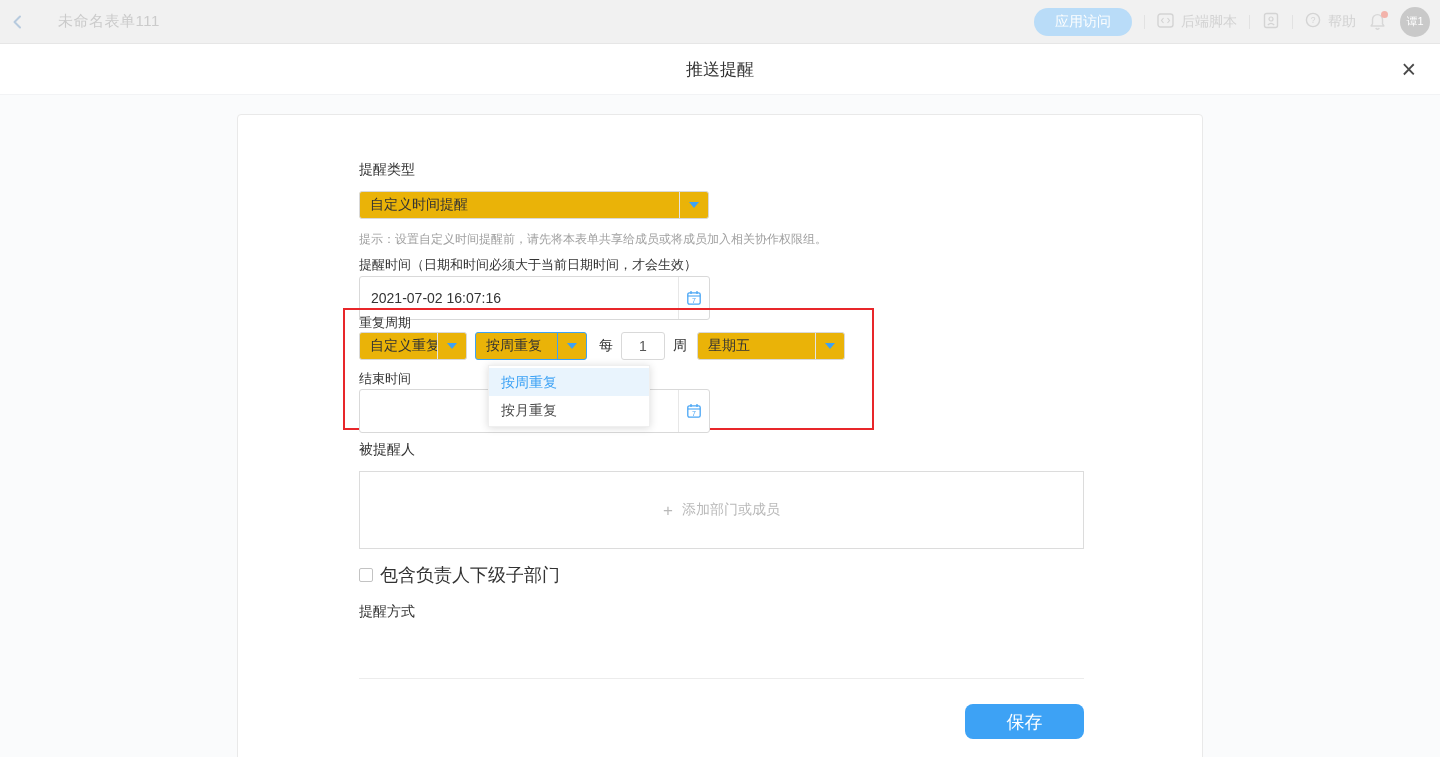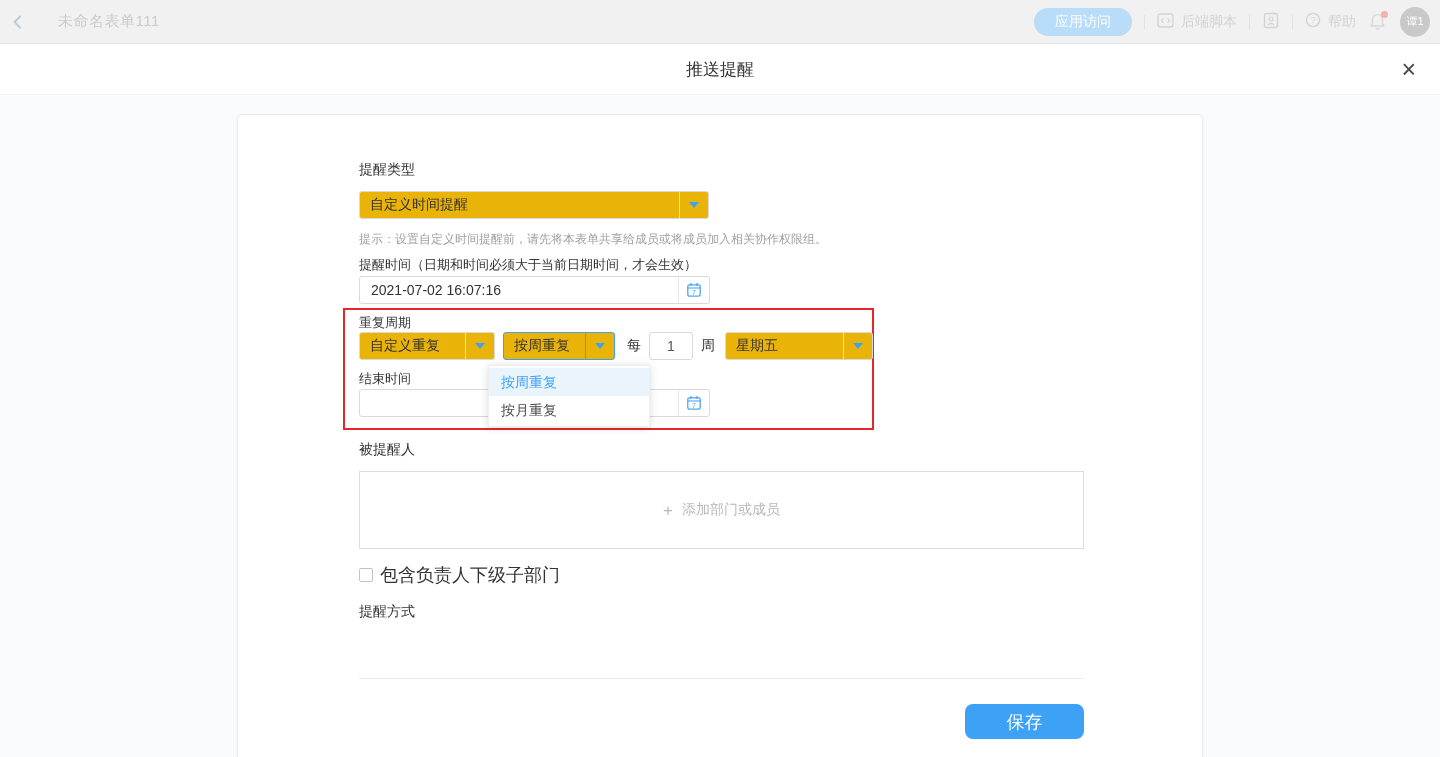--- a/index.html
+++ b/index.html
@@ -69,21 +69,21 @@
     display:flex; align-items:center; justify-content:center;
   }
   .sel.focused { border-color:#3da2f5; }
   .sel.focused .sel-caret-box { border-left-color:#3da2f5; }
   .caret {
     width:0; height:0; border-left:5px solid transparent; border-right:5px solid transparent;
     border-top:6px solid #3da2f5;
   }
 
   .date-input {
-    height:28px; border:1px solid #d9d9d9; border-radius:3px; background:#fff;
+    height:44px; border:1px solid #d9d9d9; border-radius:3px; background:#fff;
     display:flex; align-items:center;
   }
   .date-input .dt-text { flex:1; border:0; outline:0; padding:0 11px; font-size:14px; color:#333; background:transparent; font-family:inherit; min-width:0; }
   .date-input .cal-box {
     width:31px; align-self:stretch; border-left:1px solid #e7e7e7;
     display:flex; align-items:center; justify-content:center; cursor:pointer;
   }
 
   .red-box { border:2px solid #e8262a; }
 
@@ -210,21 +210,21 @@
             <line x1="11" y1="1" x2="11" y2="4" stroke="#4aa6f5" stroke-width="1.3"></line>
             <text x="8" y="12.6" text-anchor="middle" font-size="7" fill="#4aa6f5" font-family="sans-serif">7</text>
           </svg>
       </span>
     </div>
 
     <div class="abs red-box" style="left:105px; top:193px; width:531px; height:122px;">
       <div class="abs small-label" style="left:14px; top:4px;">重复周期</div>
 
       <div class="abs repeat-row" style="left:14px; top:22px;">
-        <div class="sel" style="width:136px;">
+        <div class="sel" style="width:108px;">
           <span class="sel-text">自定义重复</span>
           <span class="sel-caret-box">
               <span class="caret"></span>
             </span>
         </div>
         <div class="sel focused" style="width:112px; margin-left:8px;">
           <span class="sel-text">按周重复</span>
           <span class="sel-caret-box">
               <span class="caret"></span>
             </span>

